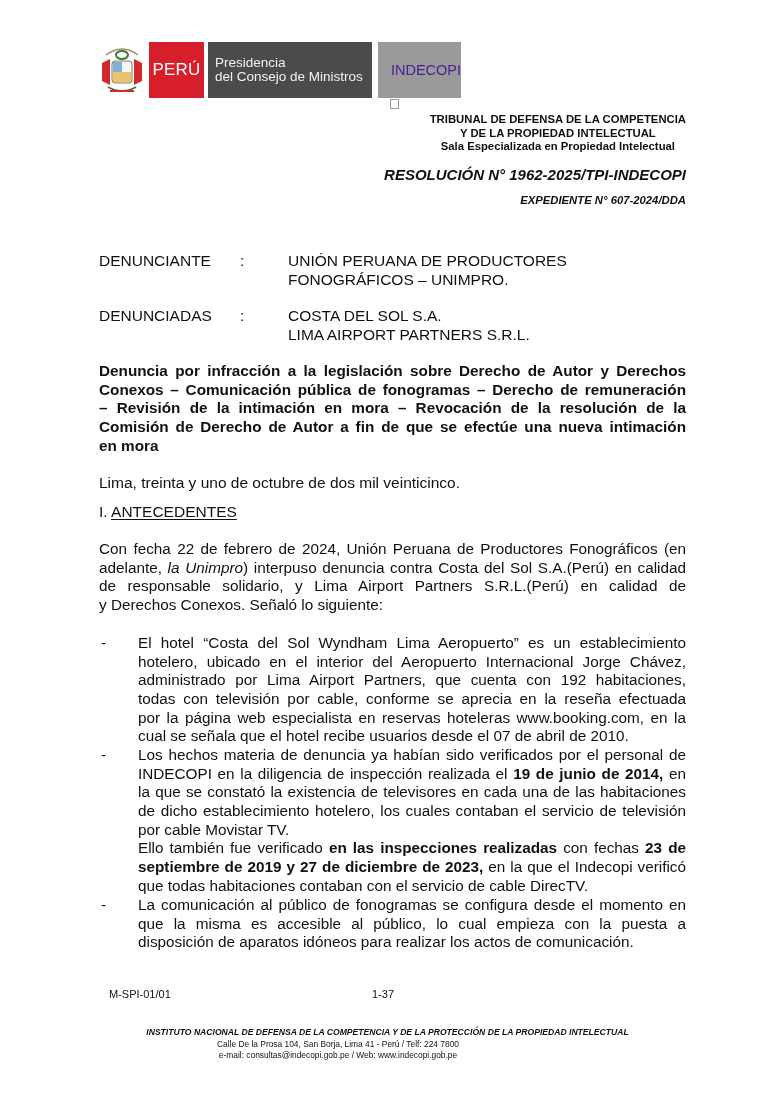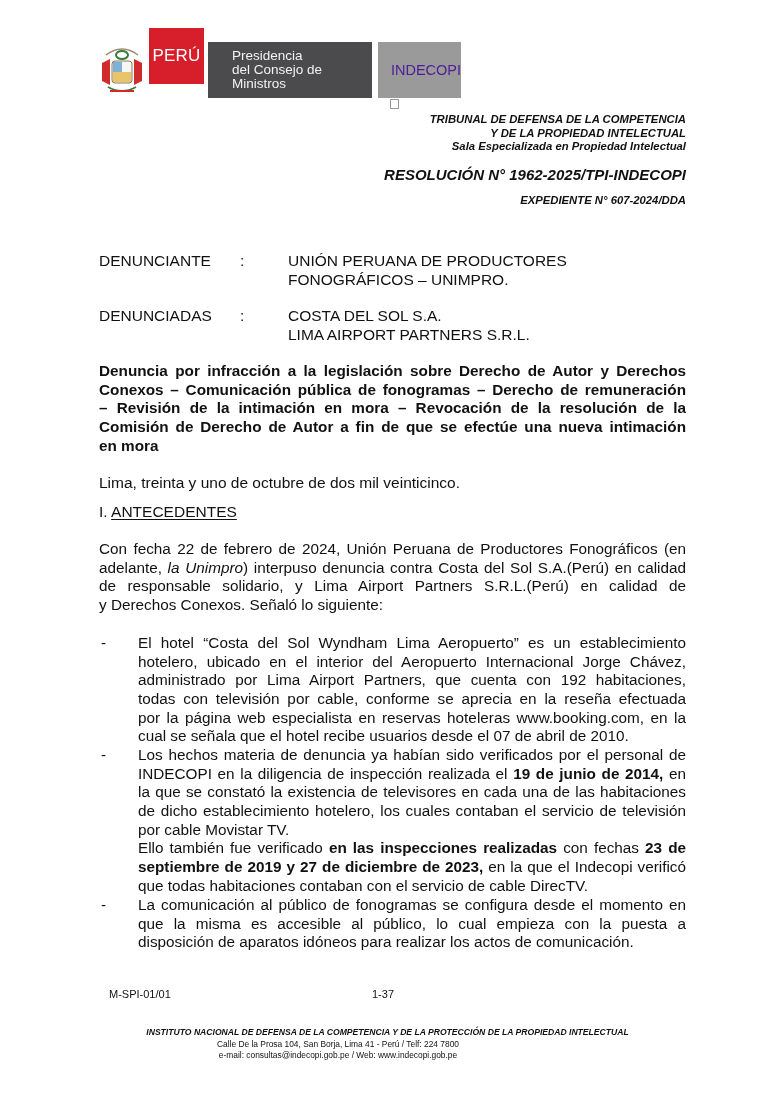--- a/index.html
+++ b/index.html
@@ -2,30 +2,30 @@
 <html><head>
 <meta charset="utf-8">
 <style>
   html, body { margin: 0; padding: 0; background: #ffffff; }
   body { width: 775px; height: 1097px; position: relative; overflow: hidden;
          font-family: "Liberation Sans", sans-serif; color: #111111; }
   .abs { position: absolute; }
 
   
   .coat { left: 98px; top: 41px; width: 48px; height: 58px; }
-  .peru { left: 149px; top: 28px; width: 55px; height: 56px; background: #d61f2b; color: #fff;
+  .peru { left: 149px; top: 42px; width: 55px; height: 56px; background: #d61f2b; color: #fff;
           font-size: 17px; display: flex; align-items: center; justify-content: center; letter-spacing: 0.2px; }
   .pcm { left: 208px; top: 42px; width: 164px; height: 56px; background: #4b4a4d; color: #f2f2f2;
-         font-size: 13.5px; line-height: 14px; display: flex; flex-direction: column; justify-content: center; padding-left: 24px; box-sizing: border-box; }
+         font-size: 13.5px; line-height: 14px; display: flex; flex-direction: column; justify-content: center; padding-left: 7px; box-sizing: border-box; }
   .indecopi { left: 378px; top: 42px; width: 83px; height: 56px; background: #9a9a9b; color: #4c1d95;
               font-size: 14.5px; display: flex; align-items: center; justify-content: flex-end; }
   .tinybox { left: 390px; top: 99px; width: 7px; height: 8px; border: 1px solid #999; }
 
   
-  .hdr { right: 89px; text-align: right; font-weight: bold; font-style: italic; font-size: 11.3px; line-height: 13.5px; }
+  .hdr { right: 89px; text-align: center; font-weight: bold; font-size: 11.3px; line-height: 13.5px; }
   .hdr1 { top: 113px; }
   .res { right: 89px; top: 166px; font-weight: bold; font-style: italic; font-size: 15px; }
   .exp { right: 89px; top: 194px; font-weight: bold; font-style: italic; font-size: 11.3px; }
 
   .party { font-size: 15.5px; line-height: 18.7px; }
   .plabel { left: 99px; }
   .pcolon { left: 240px; }
   .pvalue { left: 288px; }
 
   .summary { left: 99px; top: 362px; width: 587px; font-weight: bold; font-size: 15.3px; line-height: 18.7px; text-align: justify; }

